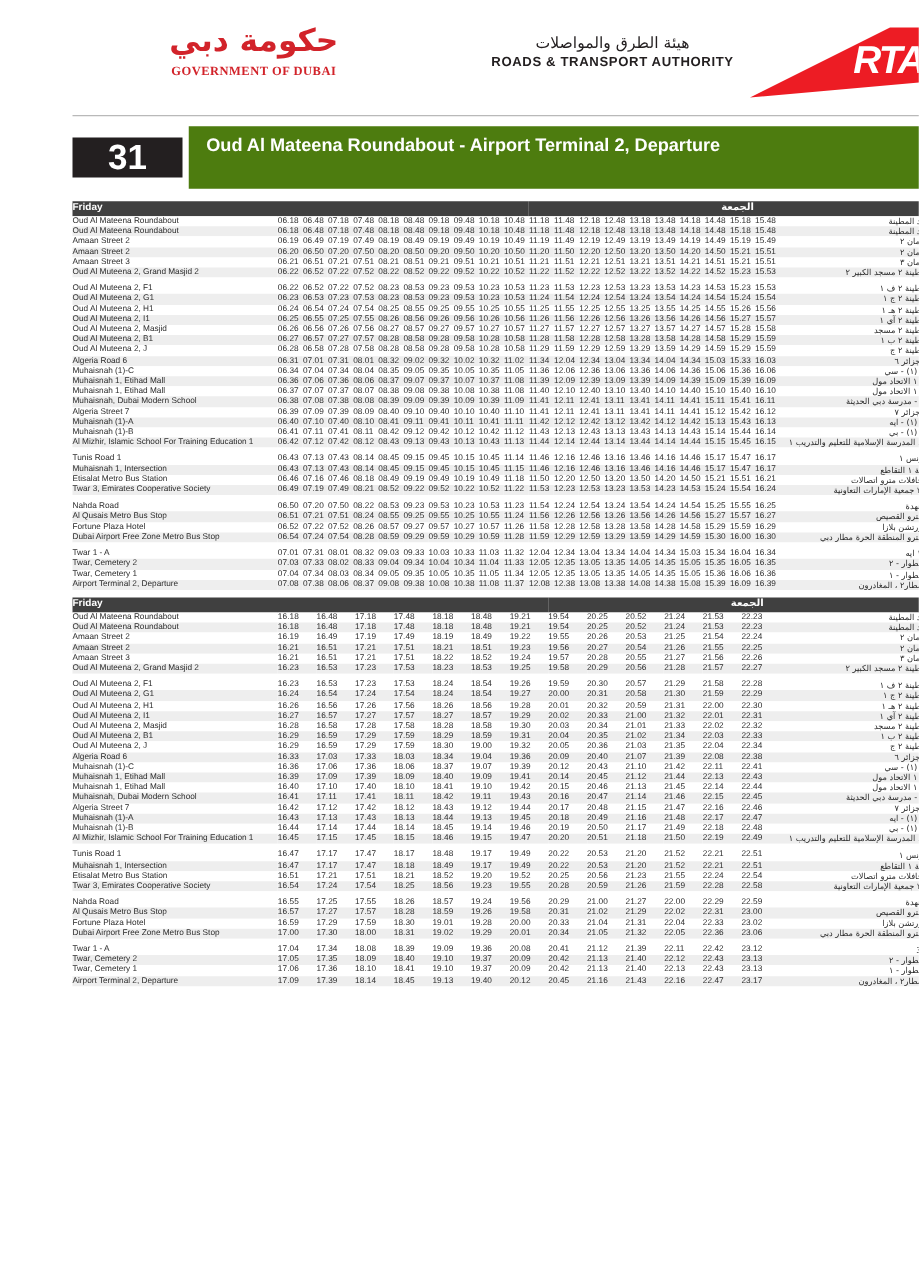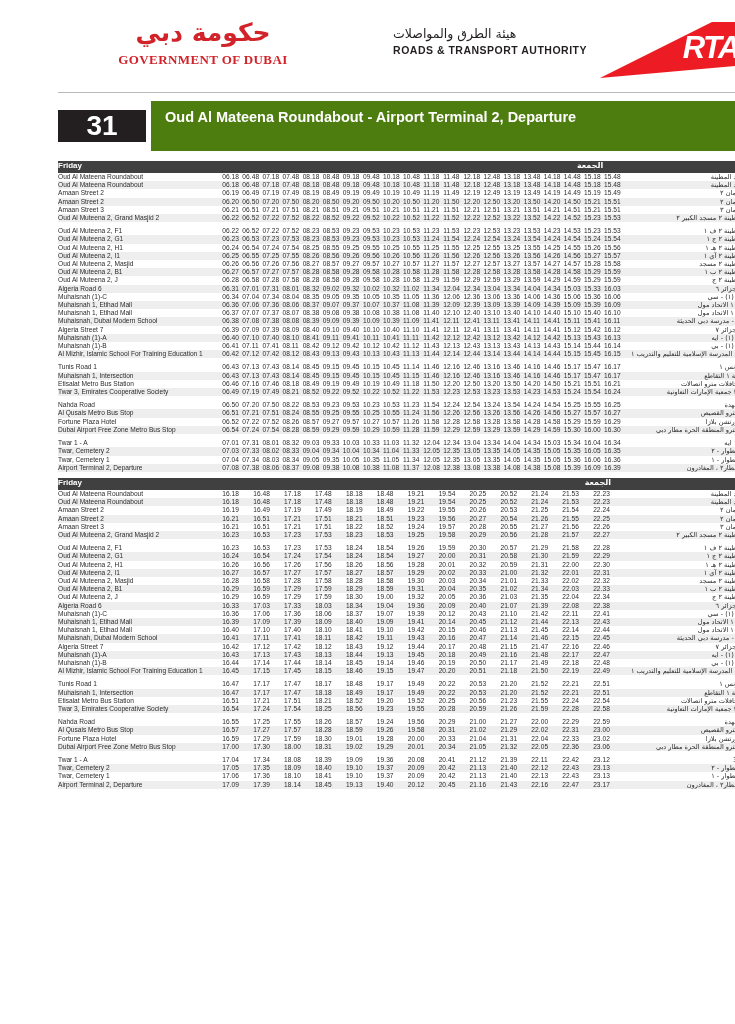--- a/index.html
+++ b/index.html
@@ -41,38 +41,38 @@
     font-family: "DejaVu Sans", sans-serif;
     color: #d2232a;
     font-size: 25px;
     line-height: 30px;
     font-weight: bold;
     letter-spacing: -1px;
     direction: rtl;
   }
   .gov-en {
     color: #d2232a;
-    font-size: 13px;
+    font-size: 10px;
     font-weight: bold;
     letter-spacing: 0.4px;
     margin-top: 4px;
     font-family: "Liberation Serif", serif;
   }
   .rta-block {
     position: absolute;
     right: 0px;
     top: 20px;
     width: 420px;
     height: 62px;
   }
   .rta-text {
     position: absolute;
     right: 170px;
     top: 6px;
-    text-align: left;
+    text-align: center;
     white-space: nowrap;
   }
   .rta-ar {
     font-family: "DejaVu Sans", sans-serif;
     font-size: 12.5px;
     letter-spacing: 1.2px;
     color: #231f20;
     direction: rtl;
   }
   .rta-en {

